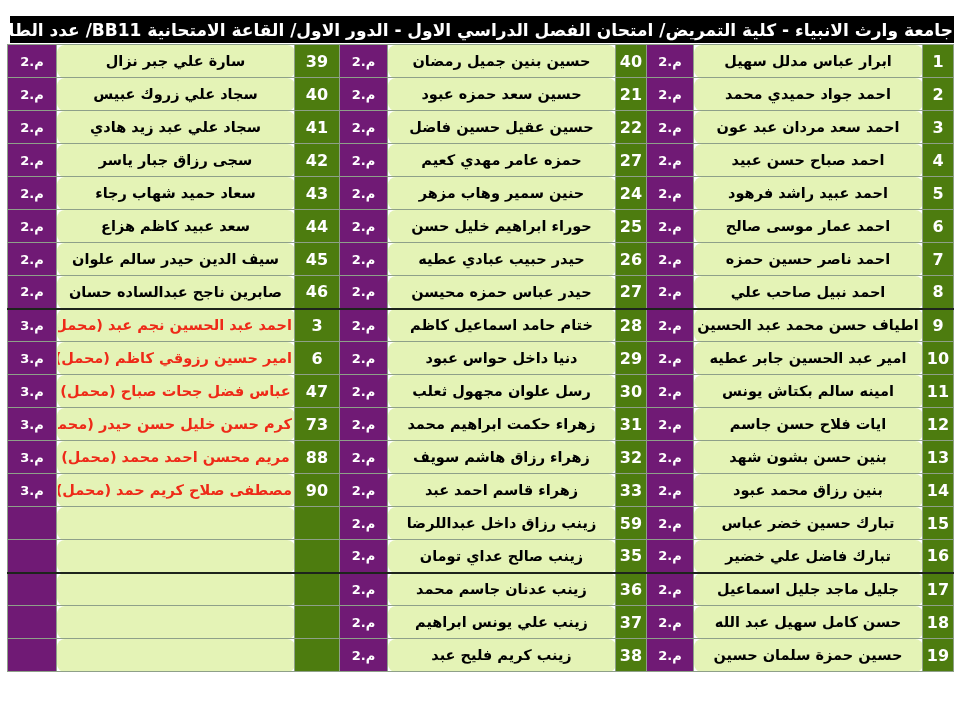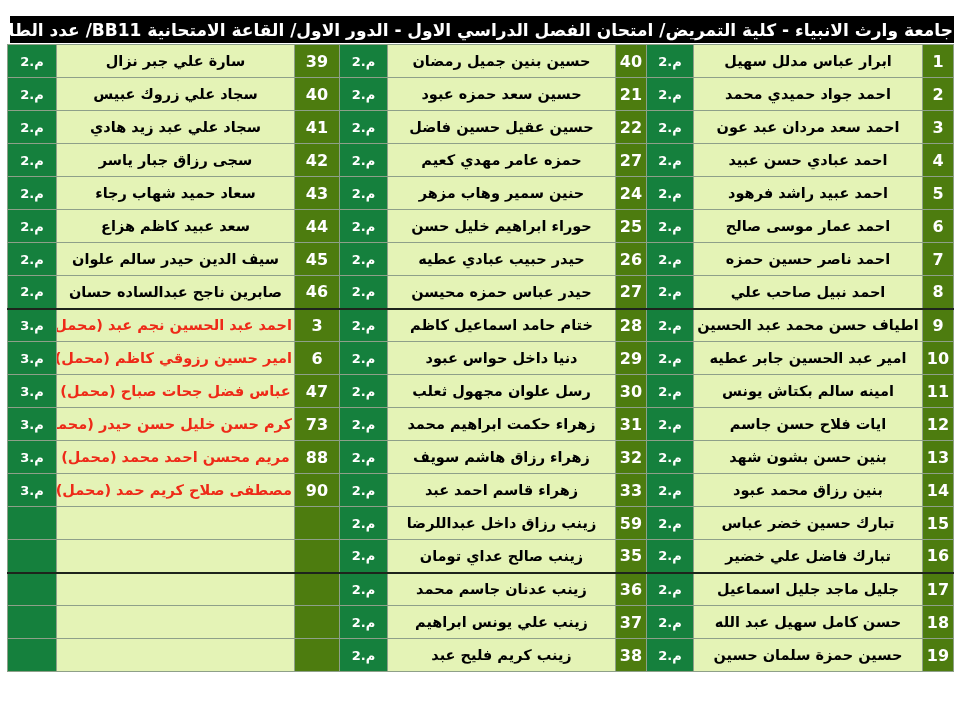--- a/index.html
+++ b/index.html
@@ -16,22 +16,22 @@
   table.roster{
     border-collapse:collapse;table-layout:fixed;width:944px;margin-top:1px;
     border:1px solid #6f7f6a;
   }
   table.roster td{
     border:1px solid #8ea089;
     height:33px;padding:0 2px;box-sizing:border-box;
     overflow:hidden;white-space:nowrap;text-align:center;vertical-align:middle;
   }
   td.num{background:#4d7c0f;color:#ffffff;font-weight:bold;font-size:16px;}
-  td.stage{background:#15803d;color:#ffffff;font-weight:bold;font-size:13px;}
-  td.name{background:#e4f3b6;color:#000000;font-weight:bold;font-size:14.5px;}
+  td.stage{background:#701a75;color:#ffffff;font-weight:bold;font-size:13px;}
+  td.name{background:#e4f3b6;color:#000000;font-weight:bold;font-size:14.5px;border-radius:8px;}
   td.name.red{color:#ee2a18;}
   tr.heavy td{border-bottom:2.5px solid #1d241c;}
   
   col.c-no-r{width:31px;}  col.c-name-r{width:229px;} col.c-st-r{width:47px;}
   col.c-no-m{width:31px;}  col.c-name-m{width:228px;} col.c-st-m{width:48px;}
   col.c-no-l{width:45px;}  col.c-name-l{width:238px;} col.c-st-l{width:49px;}
 </style>
 </head>
 <body>
 
@@ -80,21 +80,21 @@
           <td class="stage">م.2</td>
           <td class="num">22</td>
           <td class="name">حسين عقيل حسين فاضل</td>
           <td class="stage">م.2</td>
           <td class="num">41</td>
           <td class="name">سجاد علي عبد زيد هادي</td>
           <td class="stage">م.2</td>
         </tr>
         <tr>
           <td class="num">4</td>
-          <td class="name">احمد عبادي حسن عبيد</td>
+          <td class="name">احمد صباح حسن عبيد</td>
           <td class="stage">م.2</td>
           <td class="num">27</td>
           <td class="name">حمزه عامر مهدي كعيم</td>
           <td class="stage">م.2</td>
           <td class="num">42</td>
           <td class="name">سجى رزاق جبار ياسر</td>
           <td class="stage">م.2</td>
         </tr>
         <tr>
           <td class="num">5</td>

